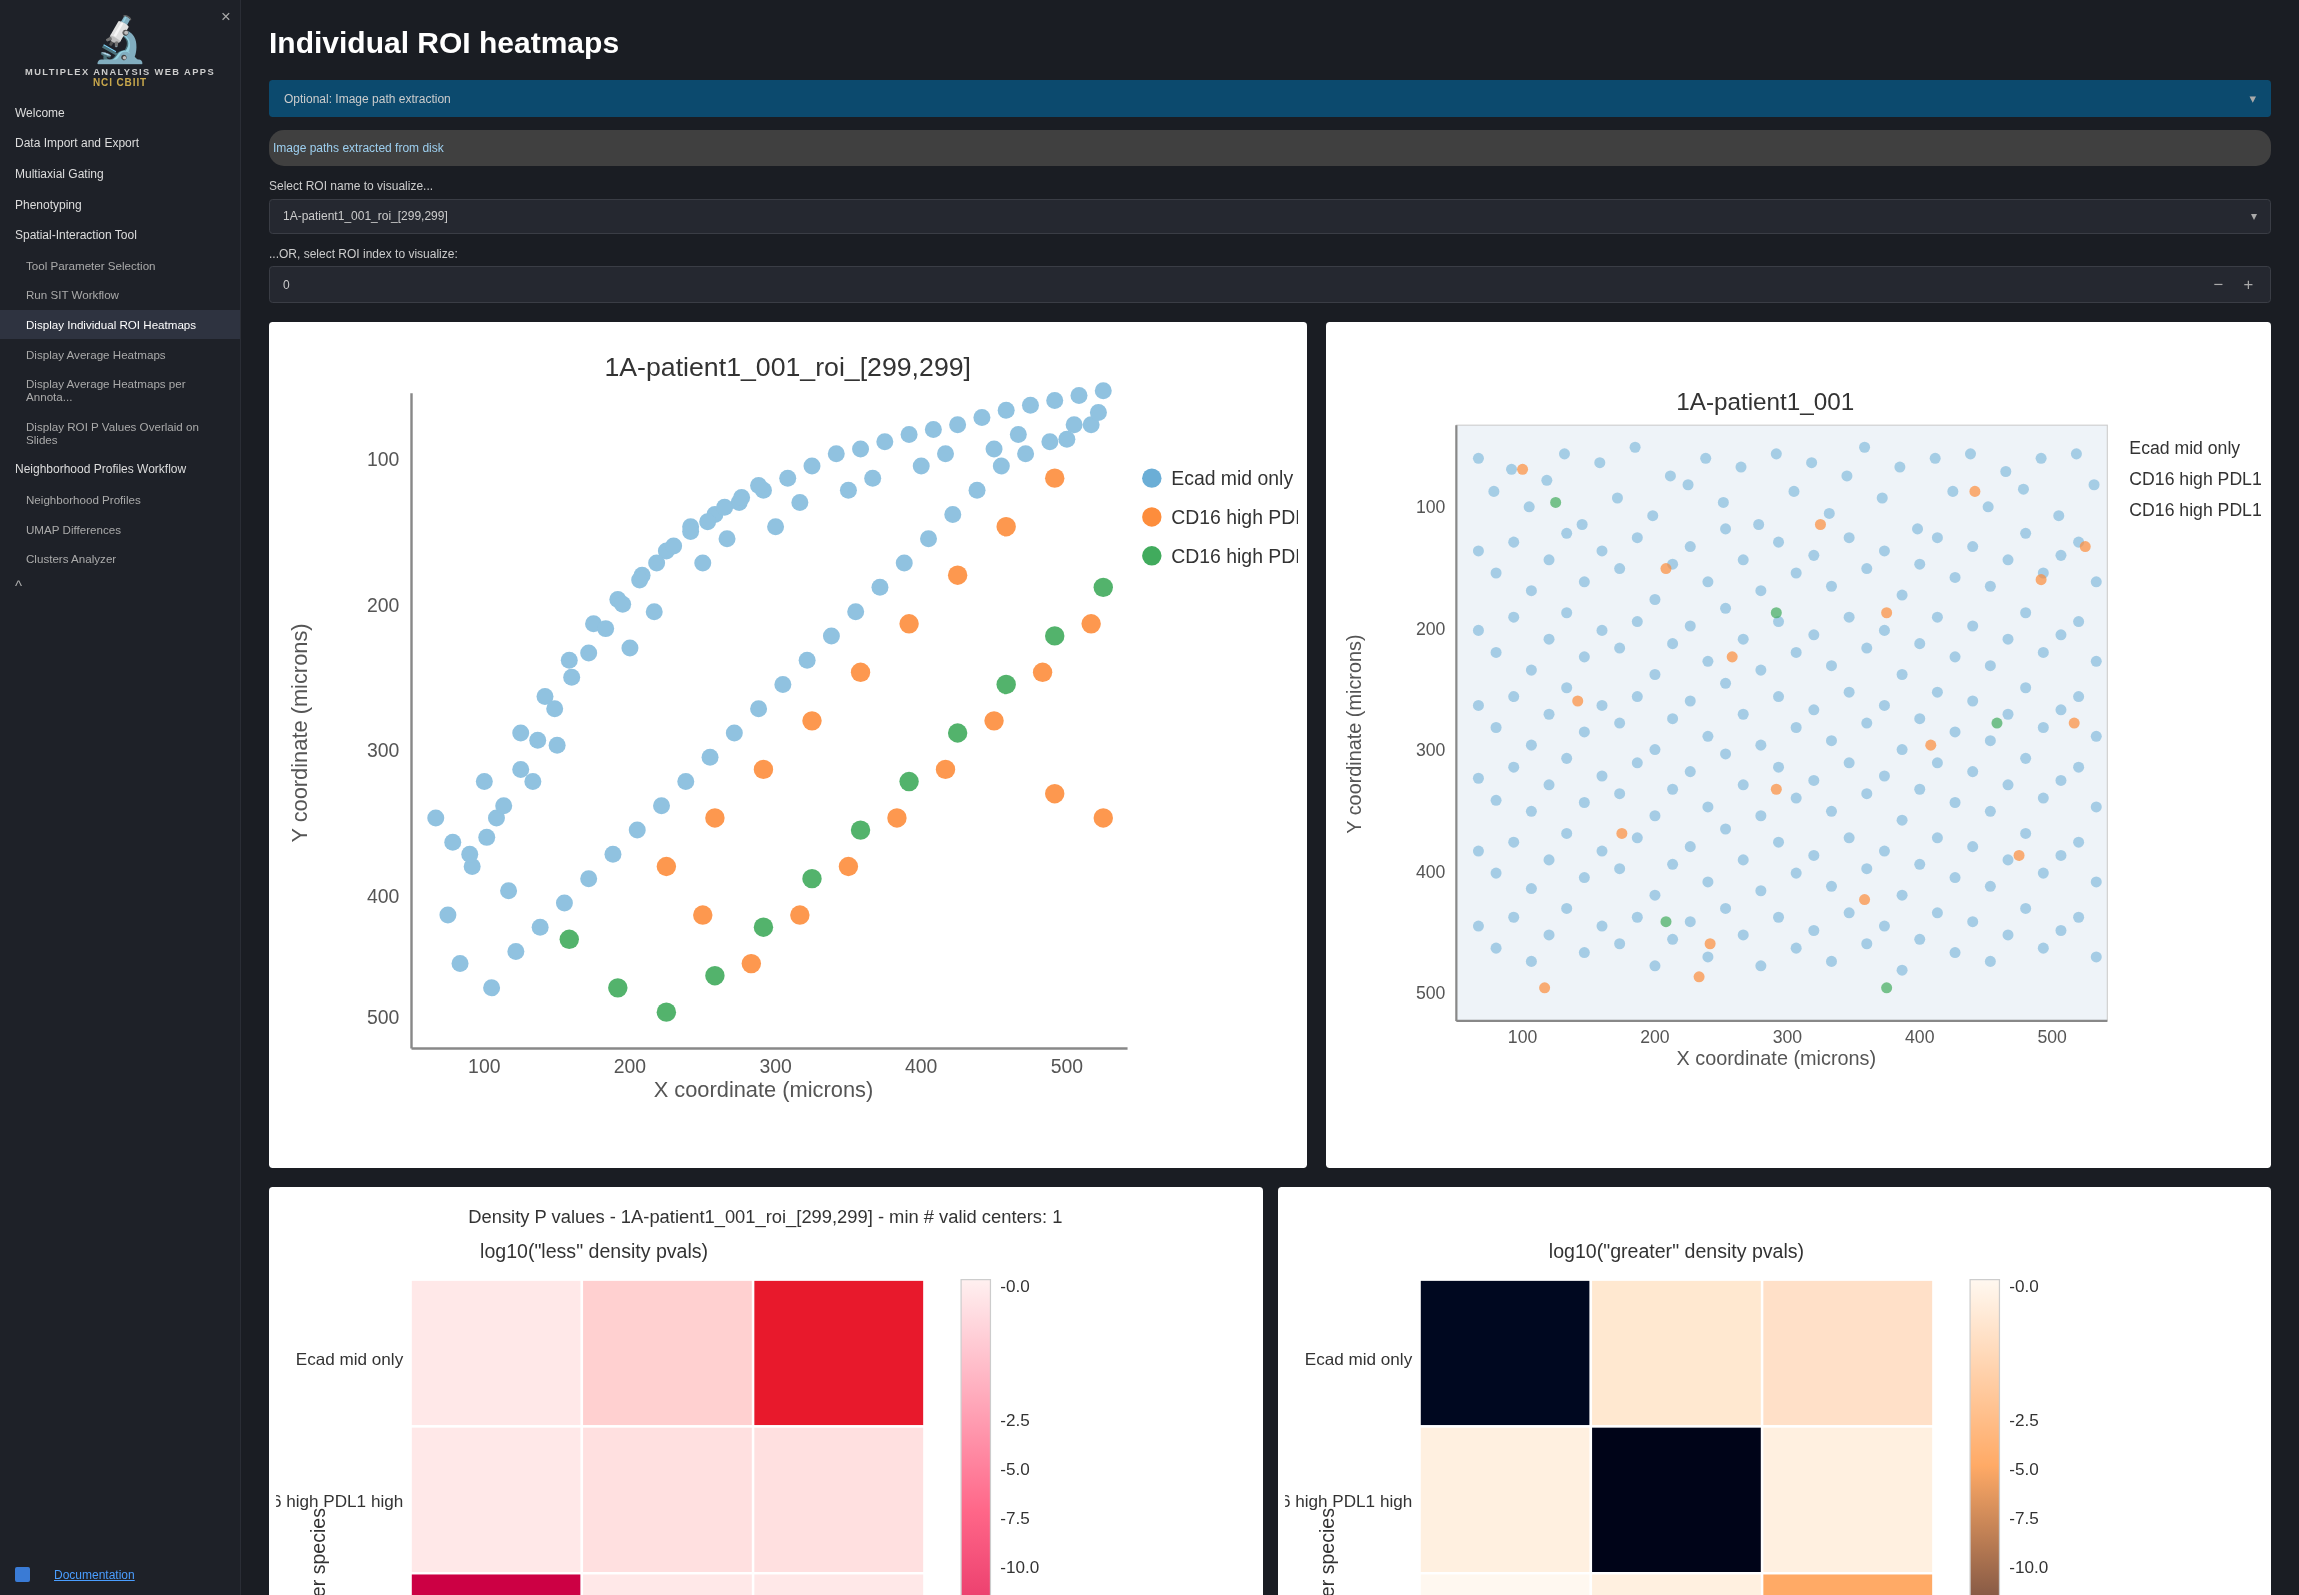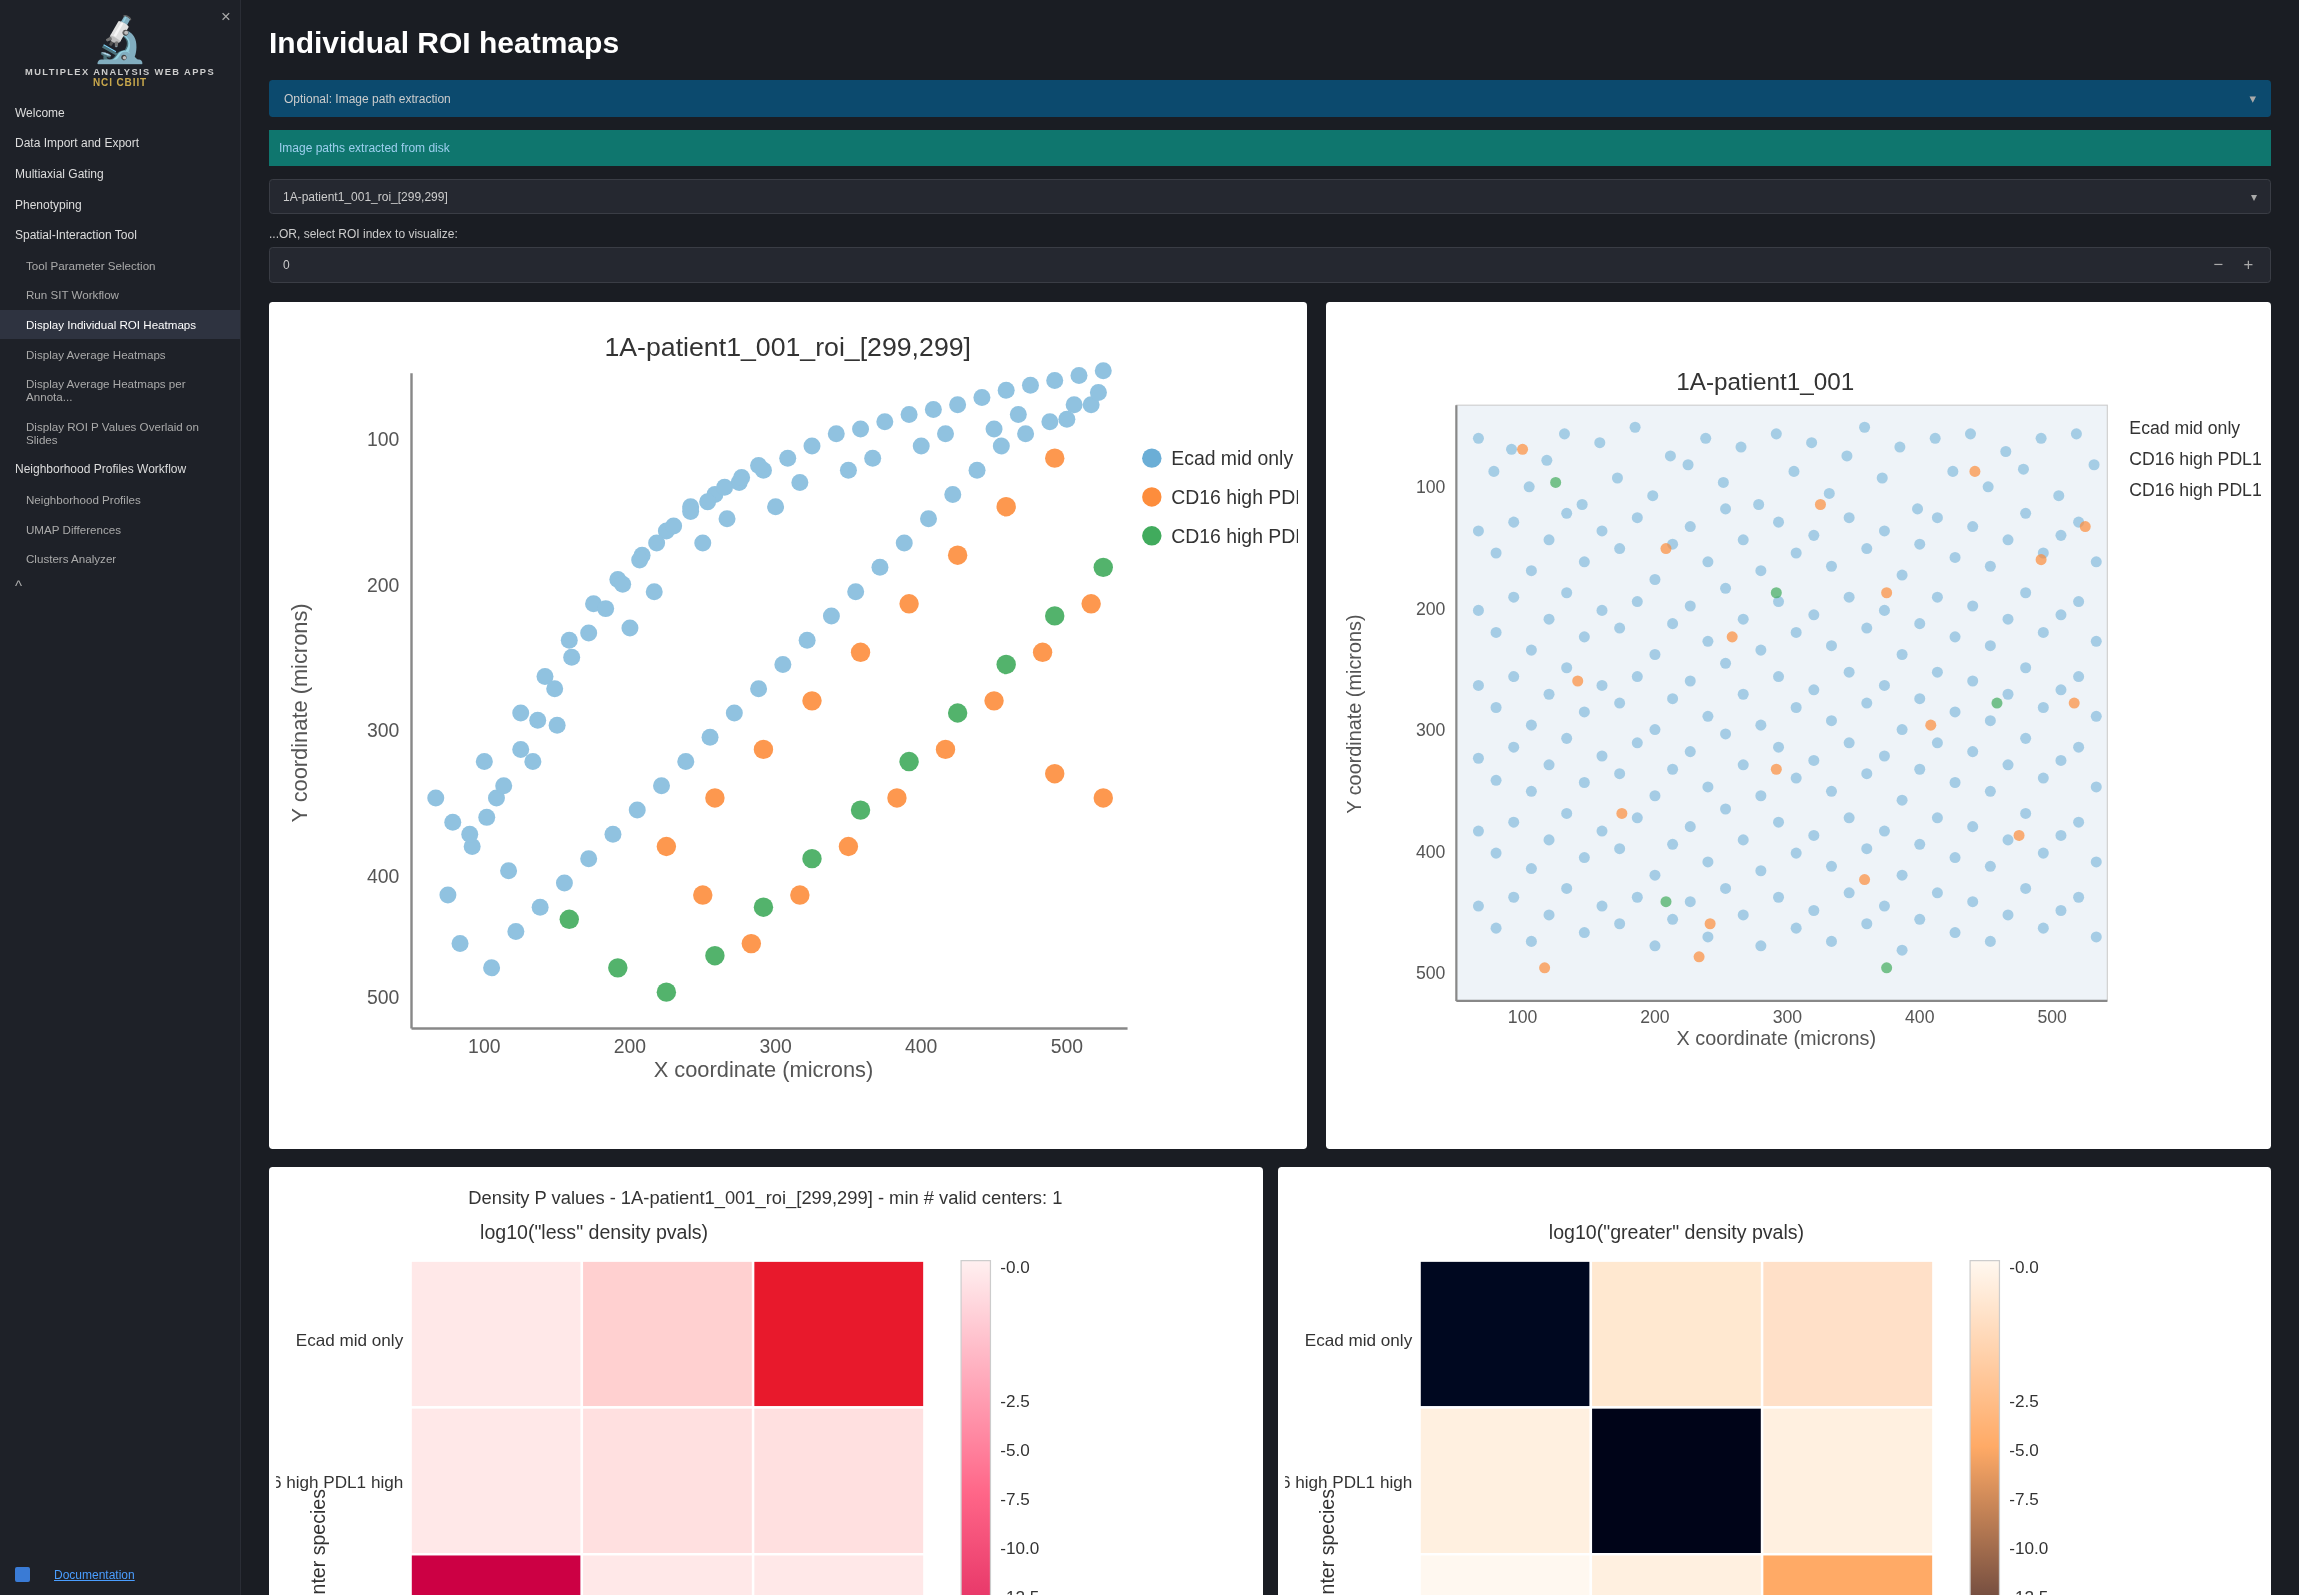--- a/index.html
+++ b/index.html
@@ -128,23 +128,23 @@
       display: flex;
       justify-content: space-between;
       align-items: center;
       cursor: pointer;
       color: #ccc;
       font-size: 12px;
     }
     .collapsible-header .chevron { color: #aaa; font-size: 13px; }
 
     .info-banner {
-      background: #0f766e;
-      border-radius: 0;
-      padding: 11px 10px;
+      background: #404040;
+      border-radius: 15px;
+      padding: 11px 4px;
       color: #9dcfef;
       font-size: 12px;
       margin-bottom: 13px;
     }
 
     .select-label {
       color: #ccc;
       font-size: 12px;
       margin-bottom: 5.6px;
     }
@@ -262,20 +262,21 @@
     <div class="collapsible-header">
       <span>Optional: Image path extraction</span>
       <span class="chevron">▾</span>
     </div>
   </div>
 
   <div class="info-banner">
     <span>Image paths extracted from disk</span>
   </div>
 
+  <div class="select-label">Select ROI name to visualize...</div>
 
   <div class="select-box">
     <span>1A-patient1_001_roi_[299,299]</span>
     <span class="chevron">▾</span>
   </div>
 
   <div class="select-label">...OR, select ROI index to visualize:</div>
 
   <div class="index-row">
     <span>0</span>

